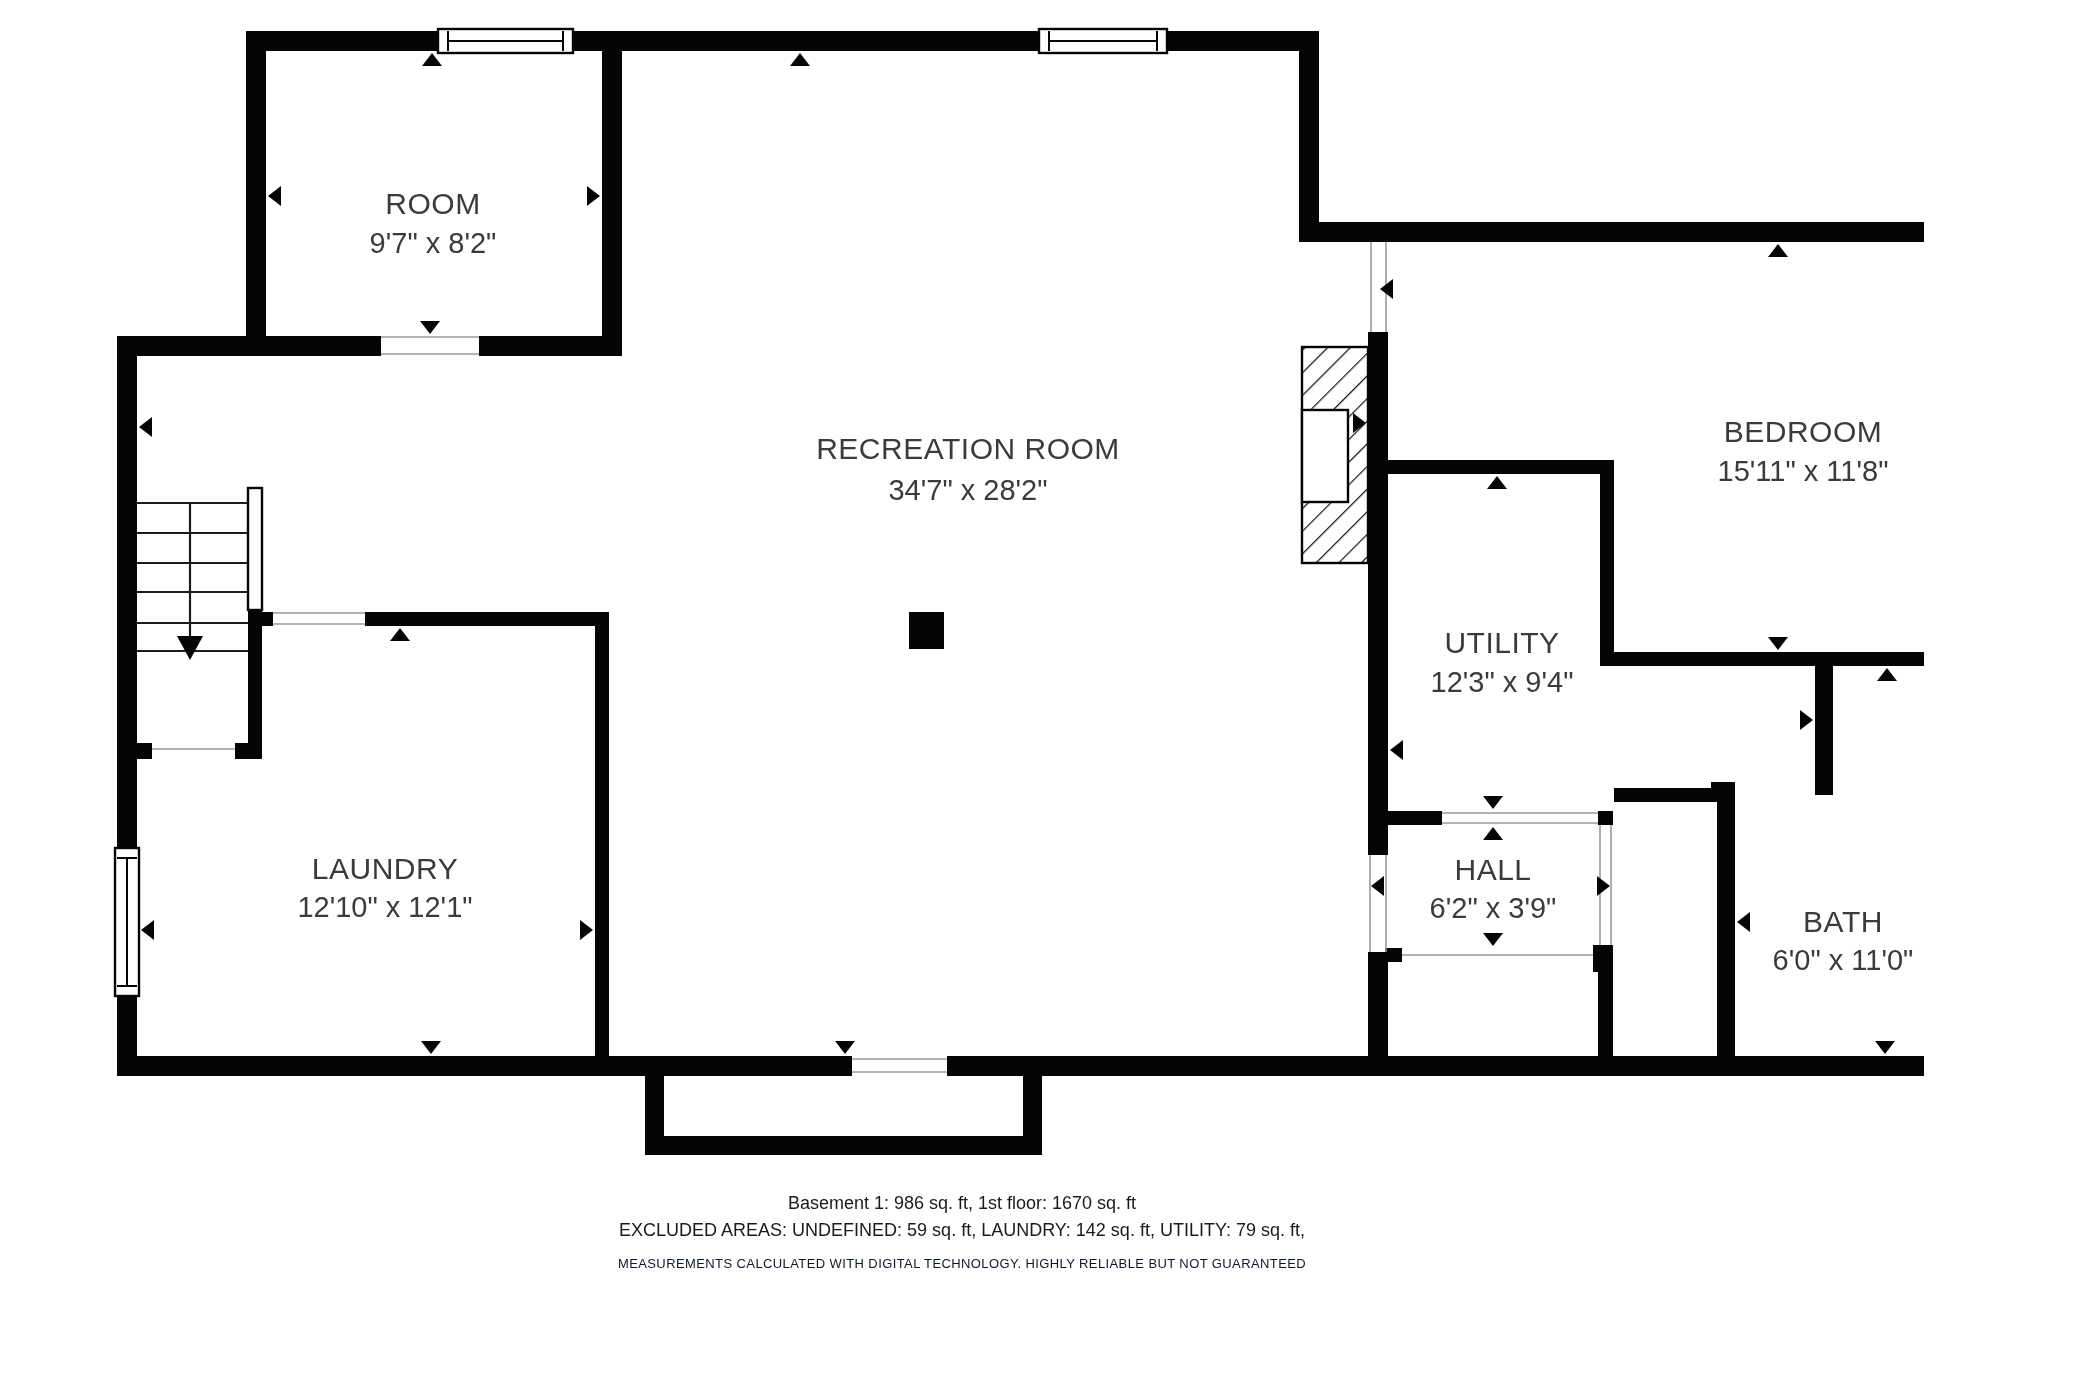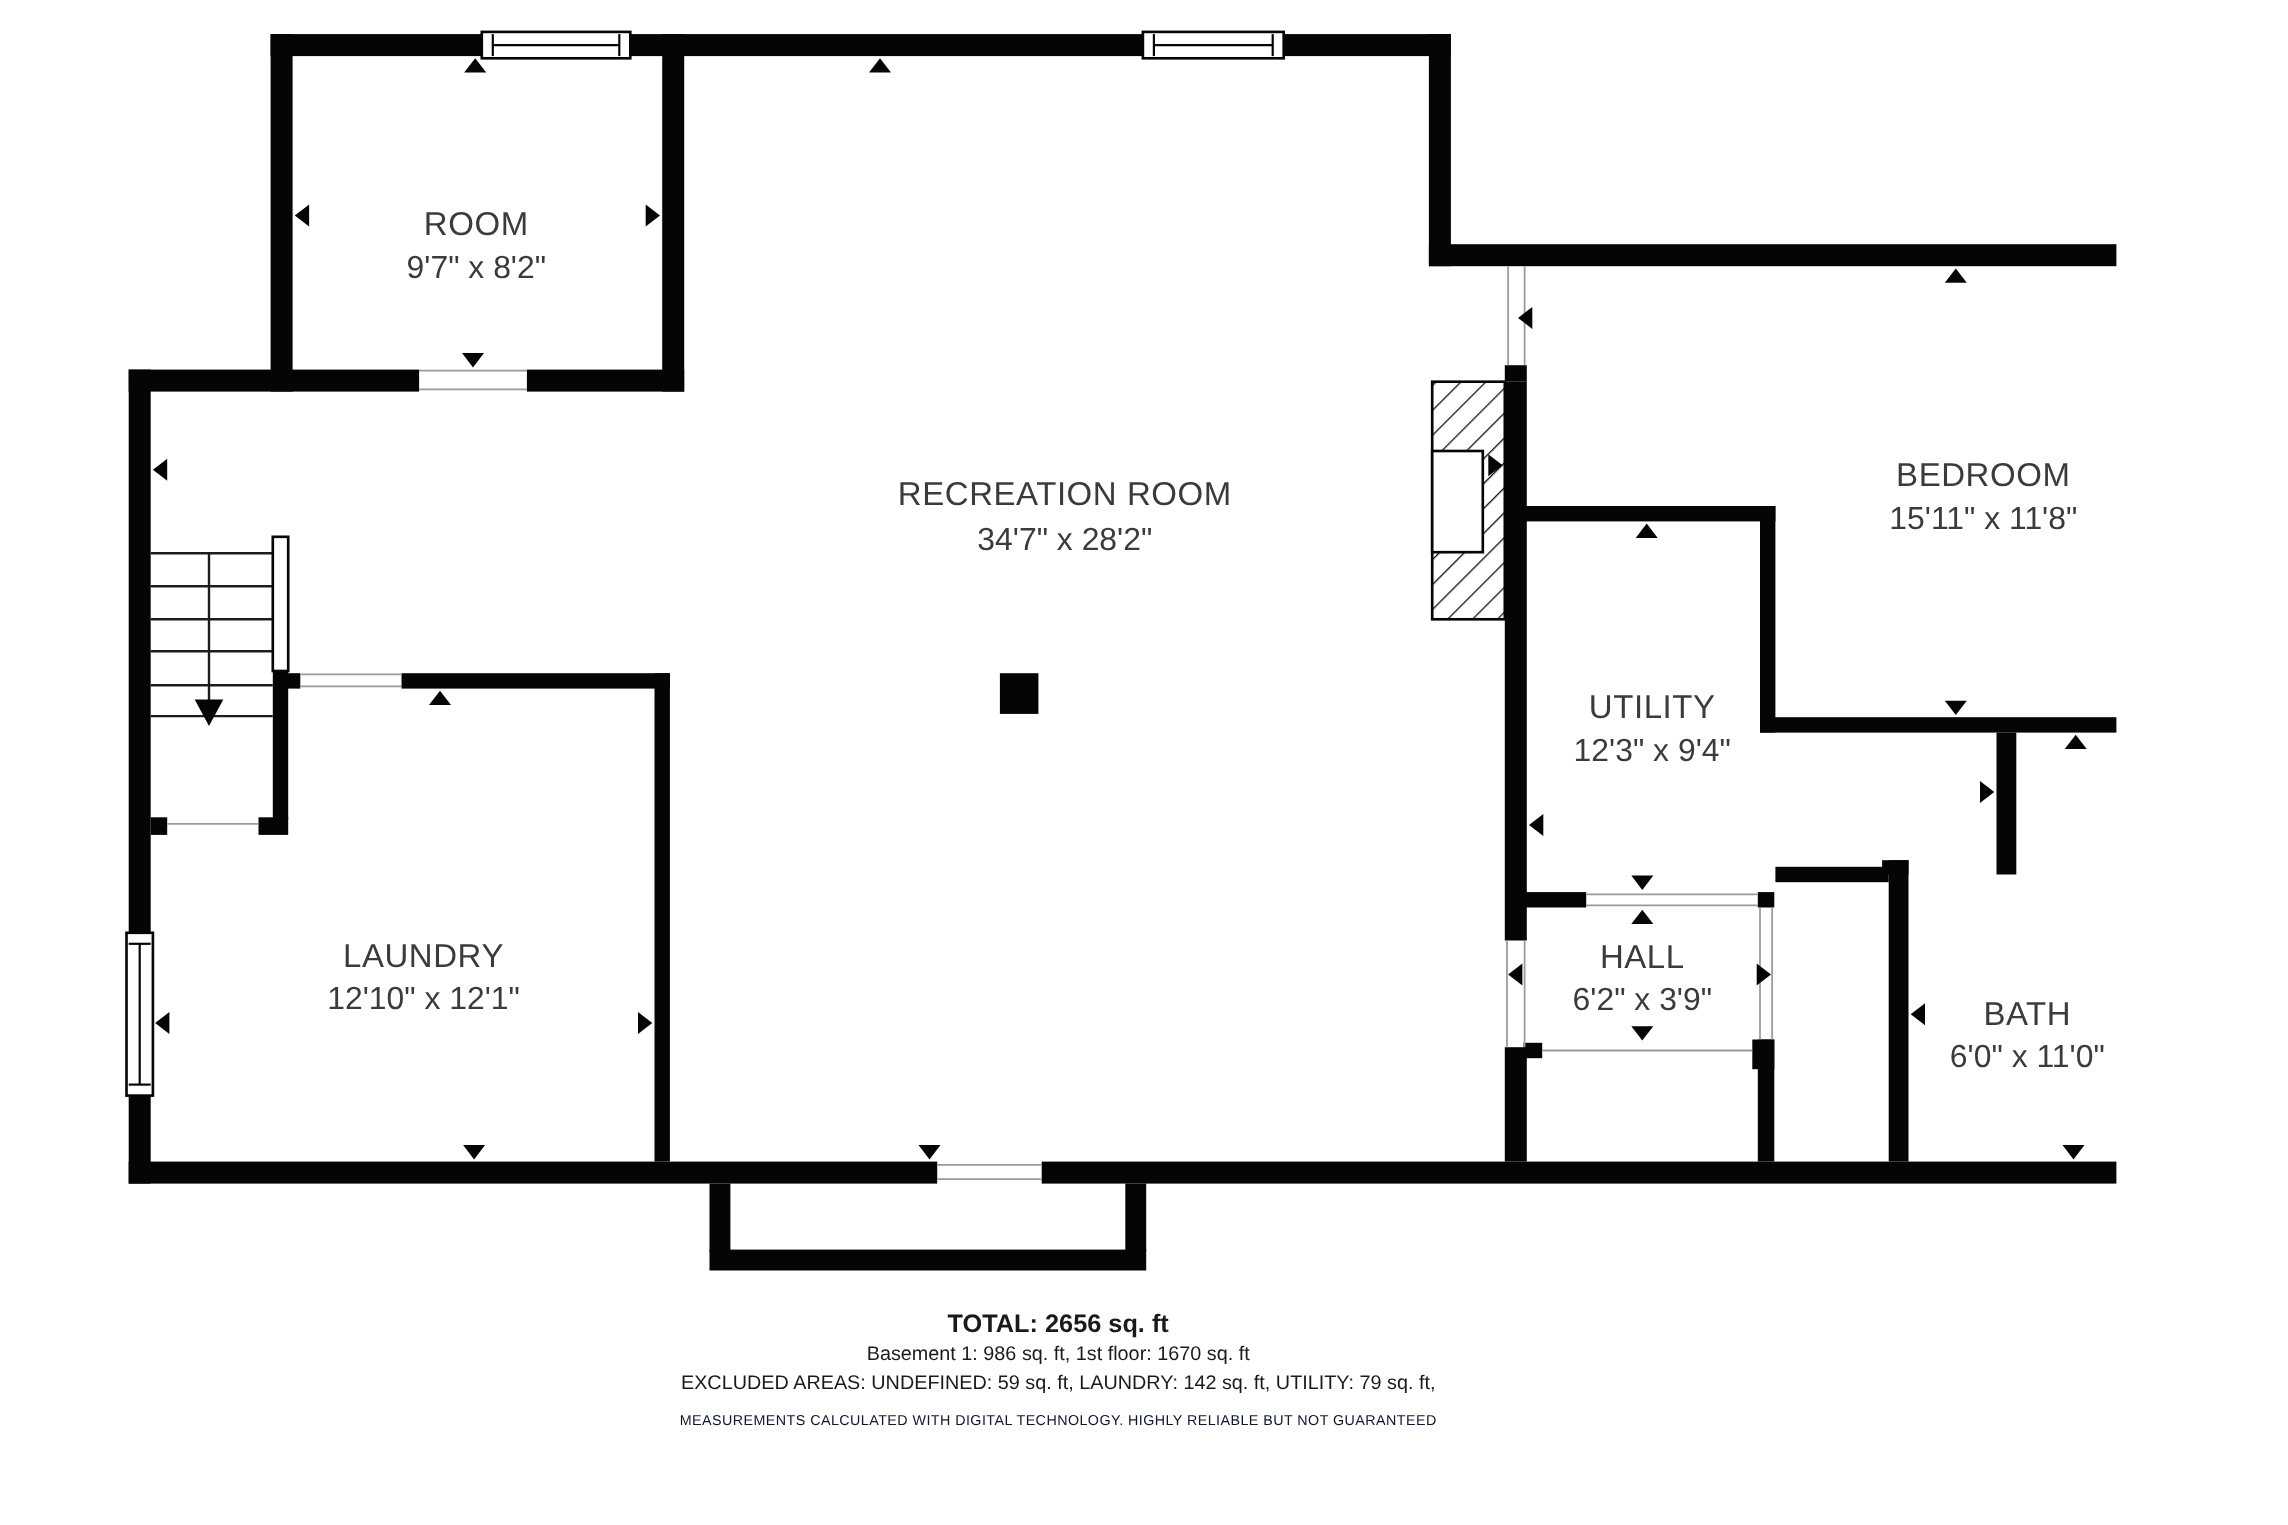--- a/index.html
+++ b/index.html
@@ -186,18 +186,17 @@
       <text class="roomname" x="385" y="879">LAUNDRY</text>
       <text class="roomdims" x="385" y="917">12'10" x 12'1"</text>
       <text class="roomname" x="1493" y="880">HALL</text>
       <text class="roomdims" x="1493" y="918">6'2" x 3'9"</text>
       <text class="roomname" x="1843" y="932">BATH</text>
       <text class="roomdims" x="1843" y="970">6'0" x 11'0"</text>
     </g>
   </svg>
 
   <div class="summary">
-    <div class="total">TOTAL: 2656 sq. ft</div>
     <div class="line">Basement 1: 986 sq. ft, 1st floor: 1670 sq. ft</div>
     <div class="line">EXCLUDED AREAS: UNDEFINED: 59 sq. ft, LAUNDRY: 142 sq. ft, UTILITY: 79 sq. ft,</div>
     <div class="disclaimer">MEASUREMENTS CALCULATED WITH DIGITAL TECHNOLOGY. HIGHLY RELIABLE BUT NOT GUARANTEED</div>
   </div>
 </div>
 
 </body></html>

